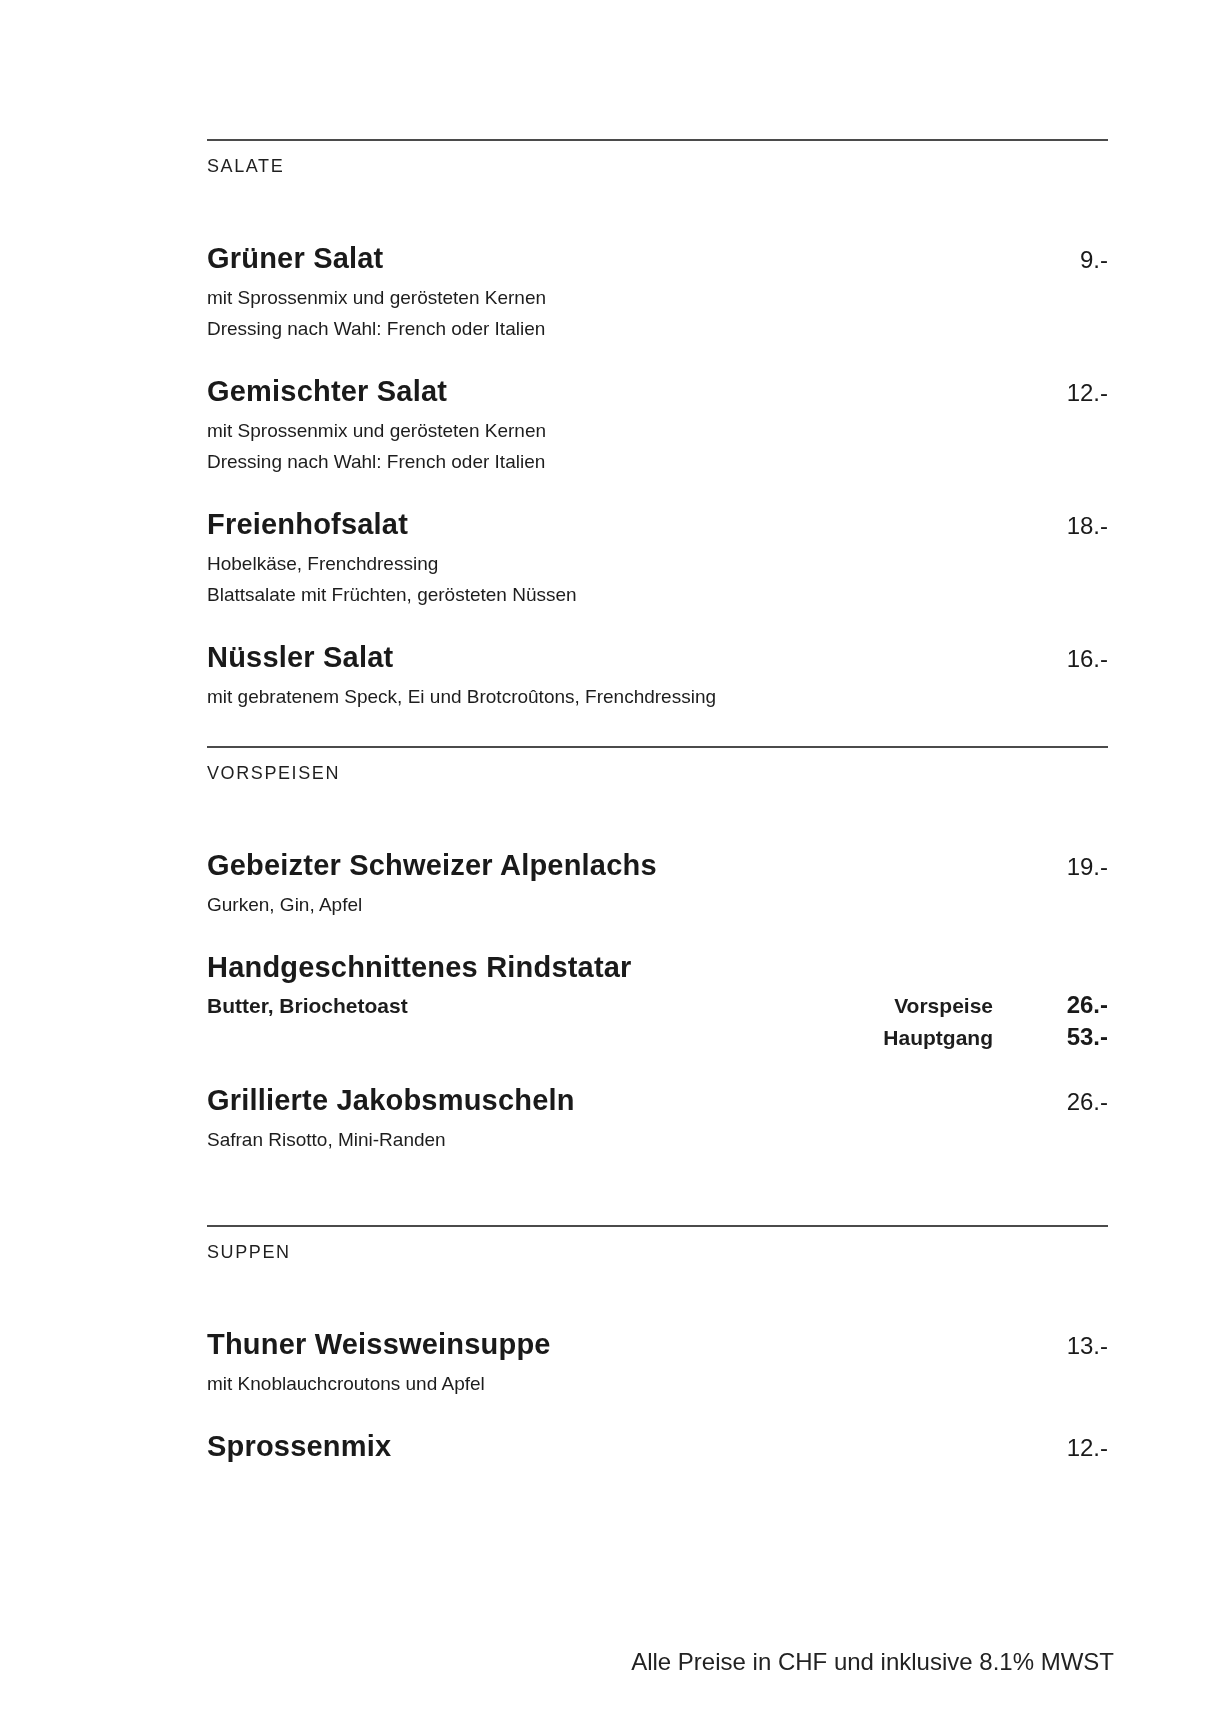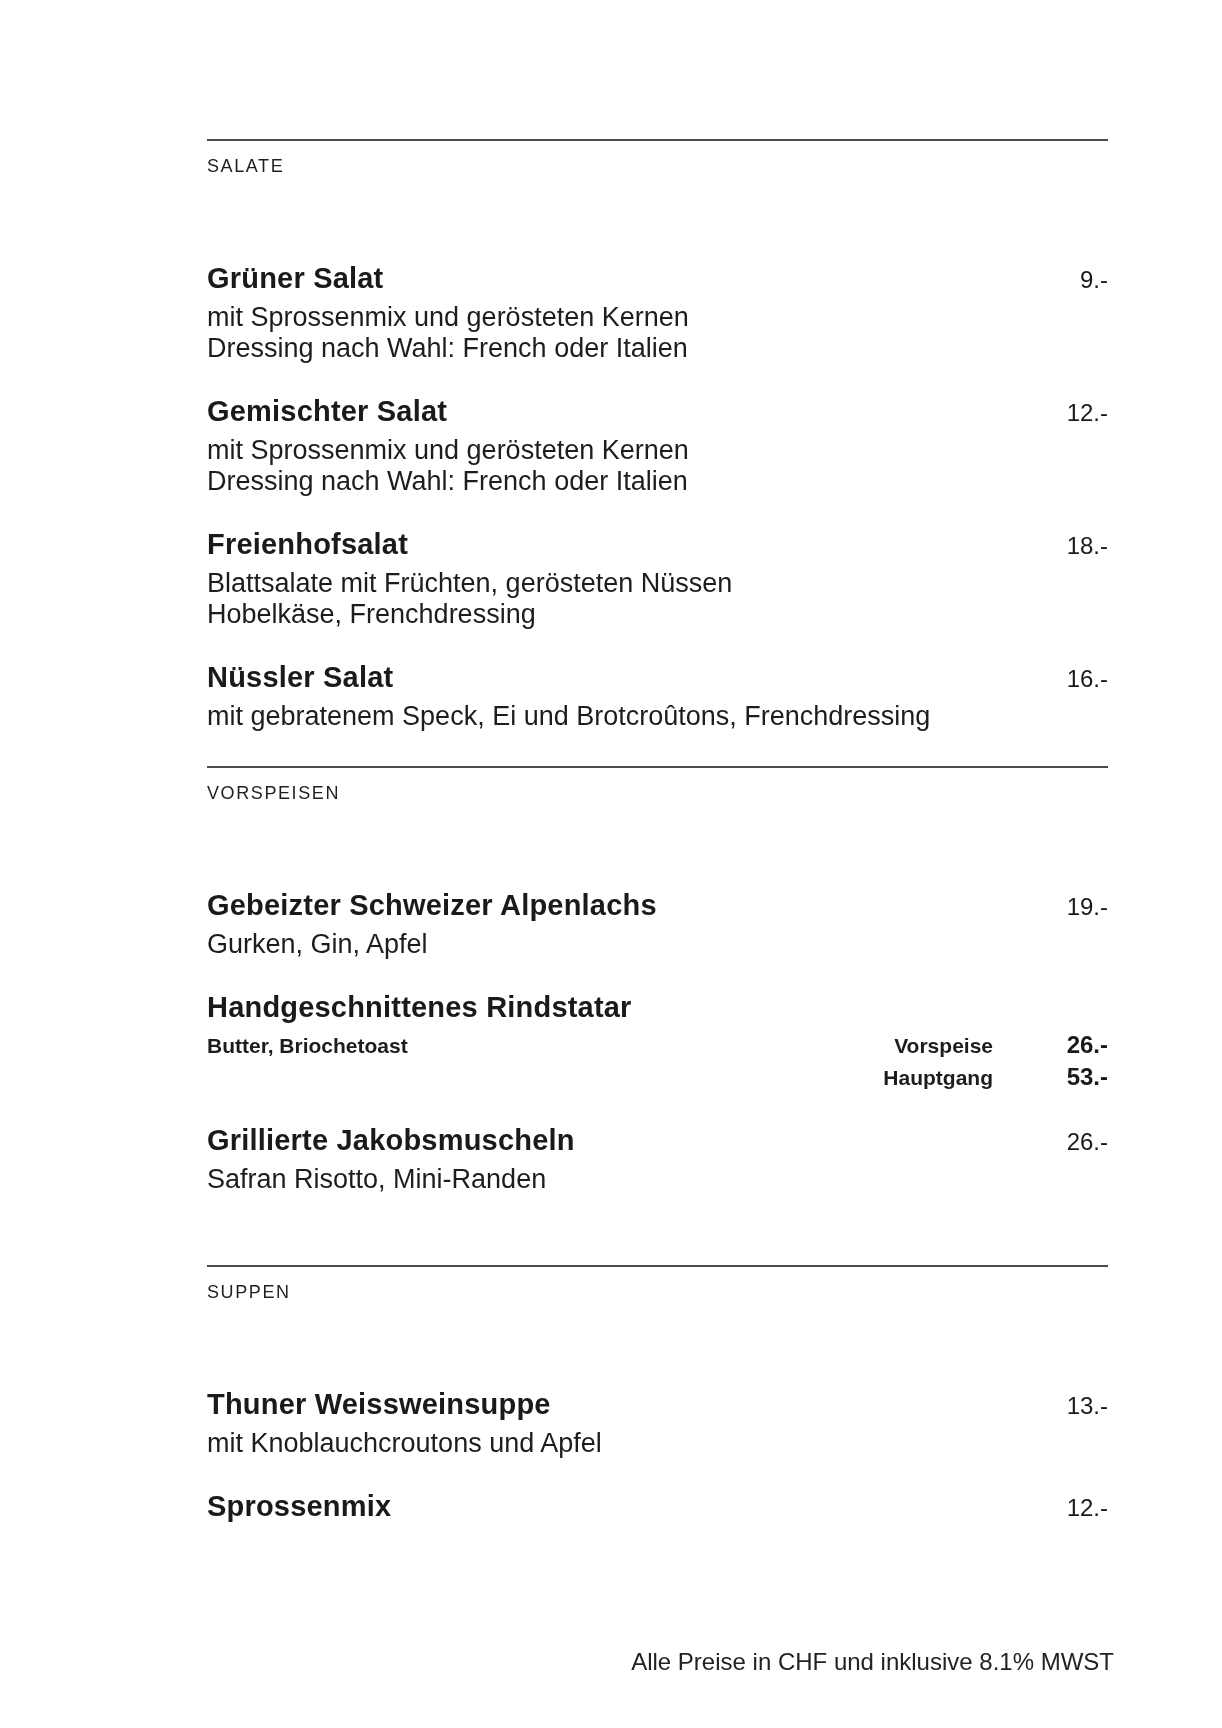--- a/index.html
+++ b/index.html
@@ -32,21 +32,21 @@
     width: 100%;
   }
   .section-label {
     margin-top: 13px;
     font-size: 18px;
     line-height: 24px;
     letter-spacing: 1.6px;
     color: #1f1f1f;
   }
   .section-items {
-    margin-top: 82px;
+    margin-top: 62px;
   }
   .menu-item + .menu-item {
     margin-top: 29px;
   }
   .item-head {
     display: flex;
     justify-content: space-between;
     align-items: baseline;
   }
   .item-name {
@@ -58,21 +58,21 @@
   .item-price {
     font-size: 24px;
     line-height: 36px;
     font-weight: 400;
     white-space: nowrap;
   }
   .item-descs {
     margin-top: 4px;
   }
   .item-description {
-    font-size: 27px;
+    font-size: 19px;
     line-height: 31px;
     color: #1d1d1d;
   }
   .variant-rows {
     margin-top: 4px;
     font-weight: bold;
   }
   .variant-row {
     display: flex;
     align-items: baseline;
@@ -140,22 +140,22 @@
                 <div class="item-description">mit Sprossenmix und gerösteten Kernen</div>
                 <div class="item-description">Dressing nach Wahl: French oder Italien</div>
               </div>
             </div>
             <div class="menu-item">
               <div class="item-head">
                 <span class="item-name">Freienhofsalat</span>
                 <span class="item-price">18.-</span>
               </div>
               <div class="item-descs">
+                <div class="item-description">Hobelkäse, Frenchdressing</div>
                 <div class="item-description">Blattsalate mit Früchten, gerösteten Nüssen</div>
-                <div class="item-description">Hobelkäse, Frenchdressing</div>
               </div>
             </div>
             <div class="menu-item">
               <div class="item-head">
                 <span class="item-name">Nüssler Salat</span>
                 <span class="item-price">16.-</span>
               </div>
               <div class="item-descs">
                 <div class="item-description">mit gebratenem Speck, Ei und Brotcroûtons, Frenchdressing</div>
               </div>

